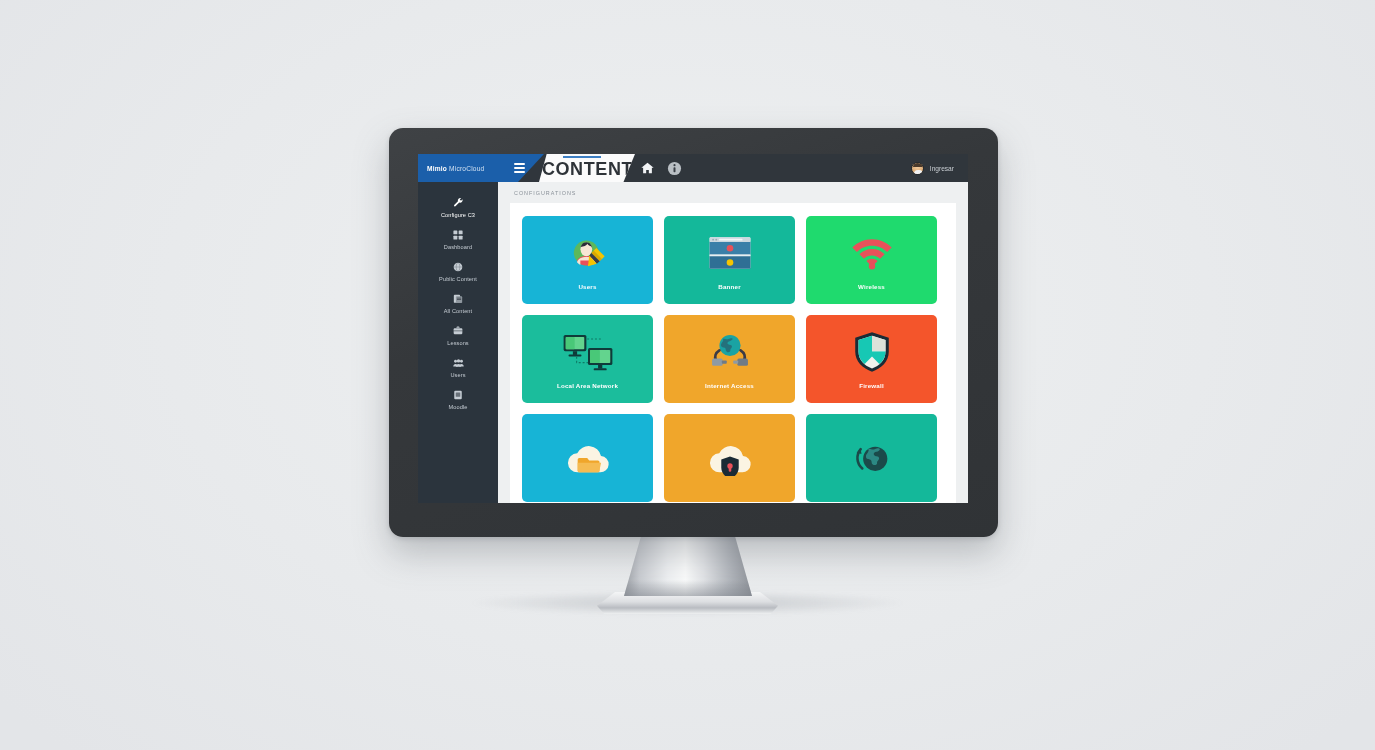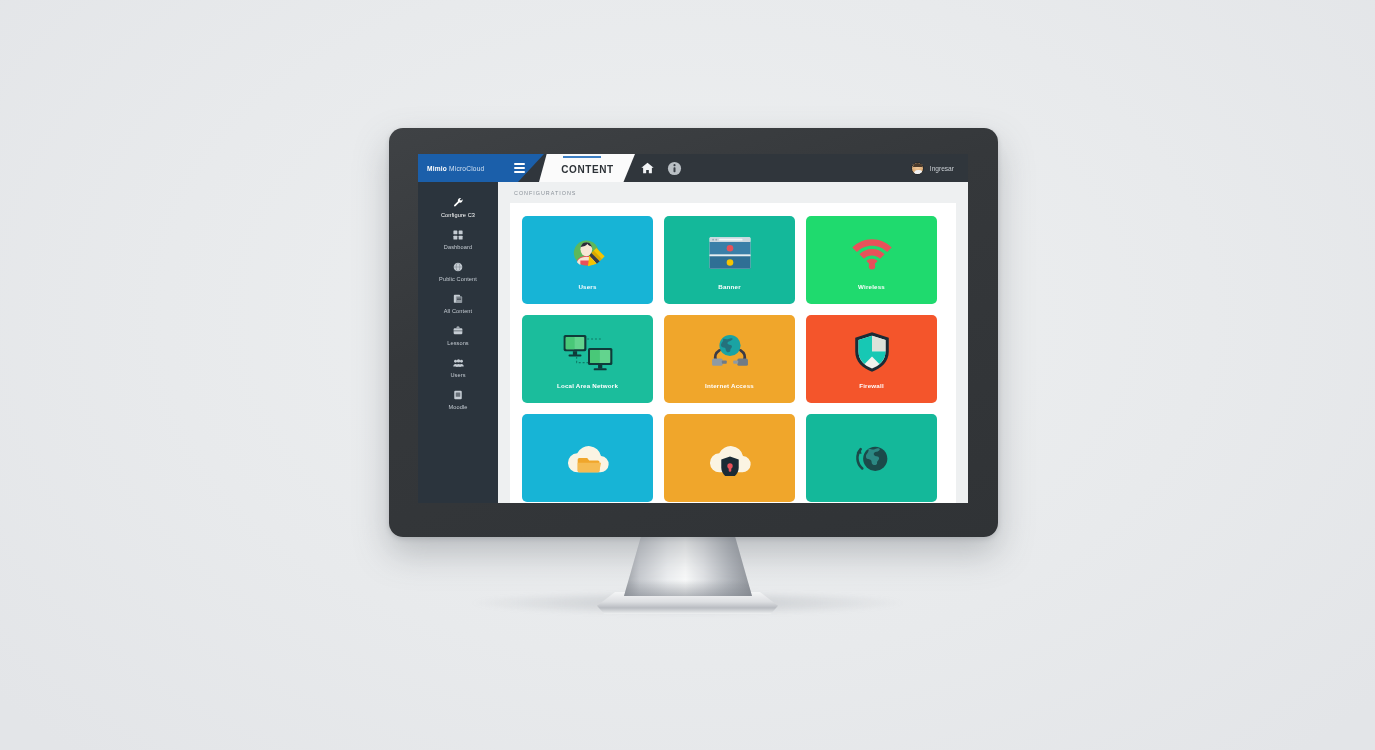--- a/index.html
+++ b/index.html
@@ -103,21 +103,21 @@
 
   .tab-content {
     position: absolute; left: 121px; top: 0;
     width: 96px; height: 28px;
     background: #fbfbfb;
     clip-path: polygon(8% 0, 100% 0, 88% 100%, 0% 100%);
     display: flex; align-items: center; justify-content: center;
     z-index: 3;
   }
   .tab-content .tab-label {
-    font-size: 10px; font-weight: bold; color: #2e3338;
+    font-size: 18px; font-weight: bold; color: #2e3338;
     letter-spacing: .6px; margin-left: 1px; margin-top: 3px;
   }
   .tab-accent {
     position: absolute; left: 145px; top: 2px;
     width: 38px; height: 2.4px; background: #3d7fc4; z-index: 4;
   }
 
   .topbar-icons {
     position: absolute; left: 222px; top: 0; height: 28px;
     display: flex; align-items: center; gap: 12px; z-index: 3;

